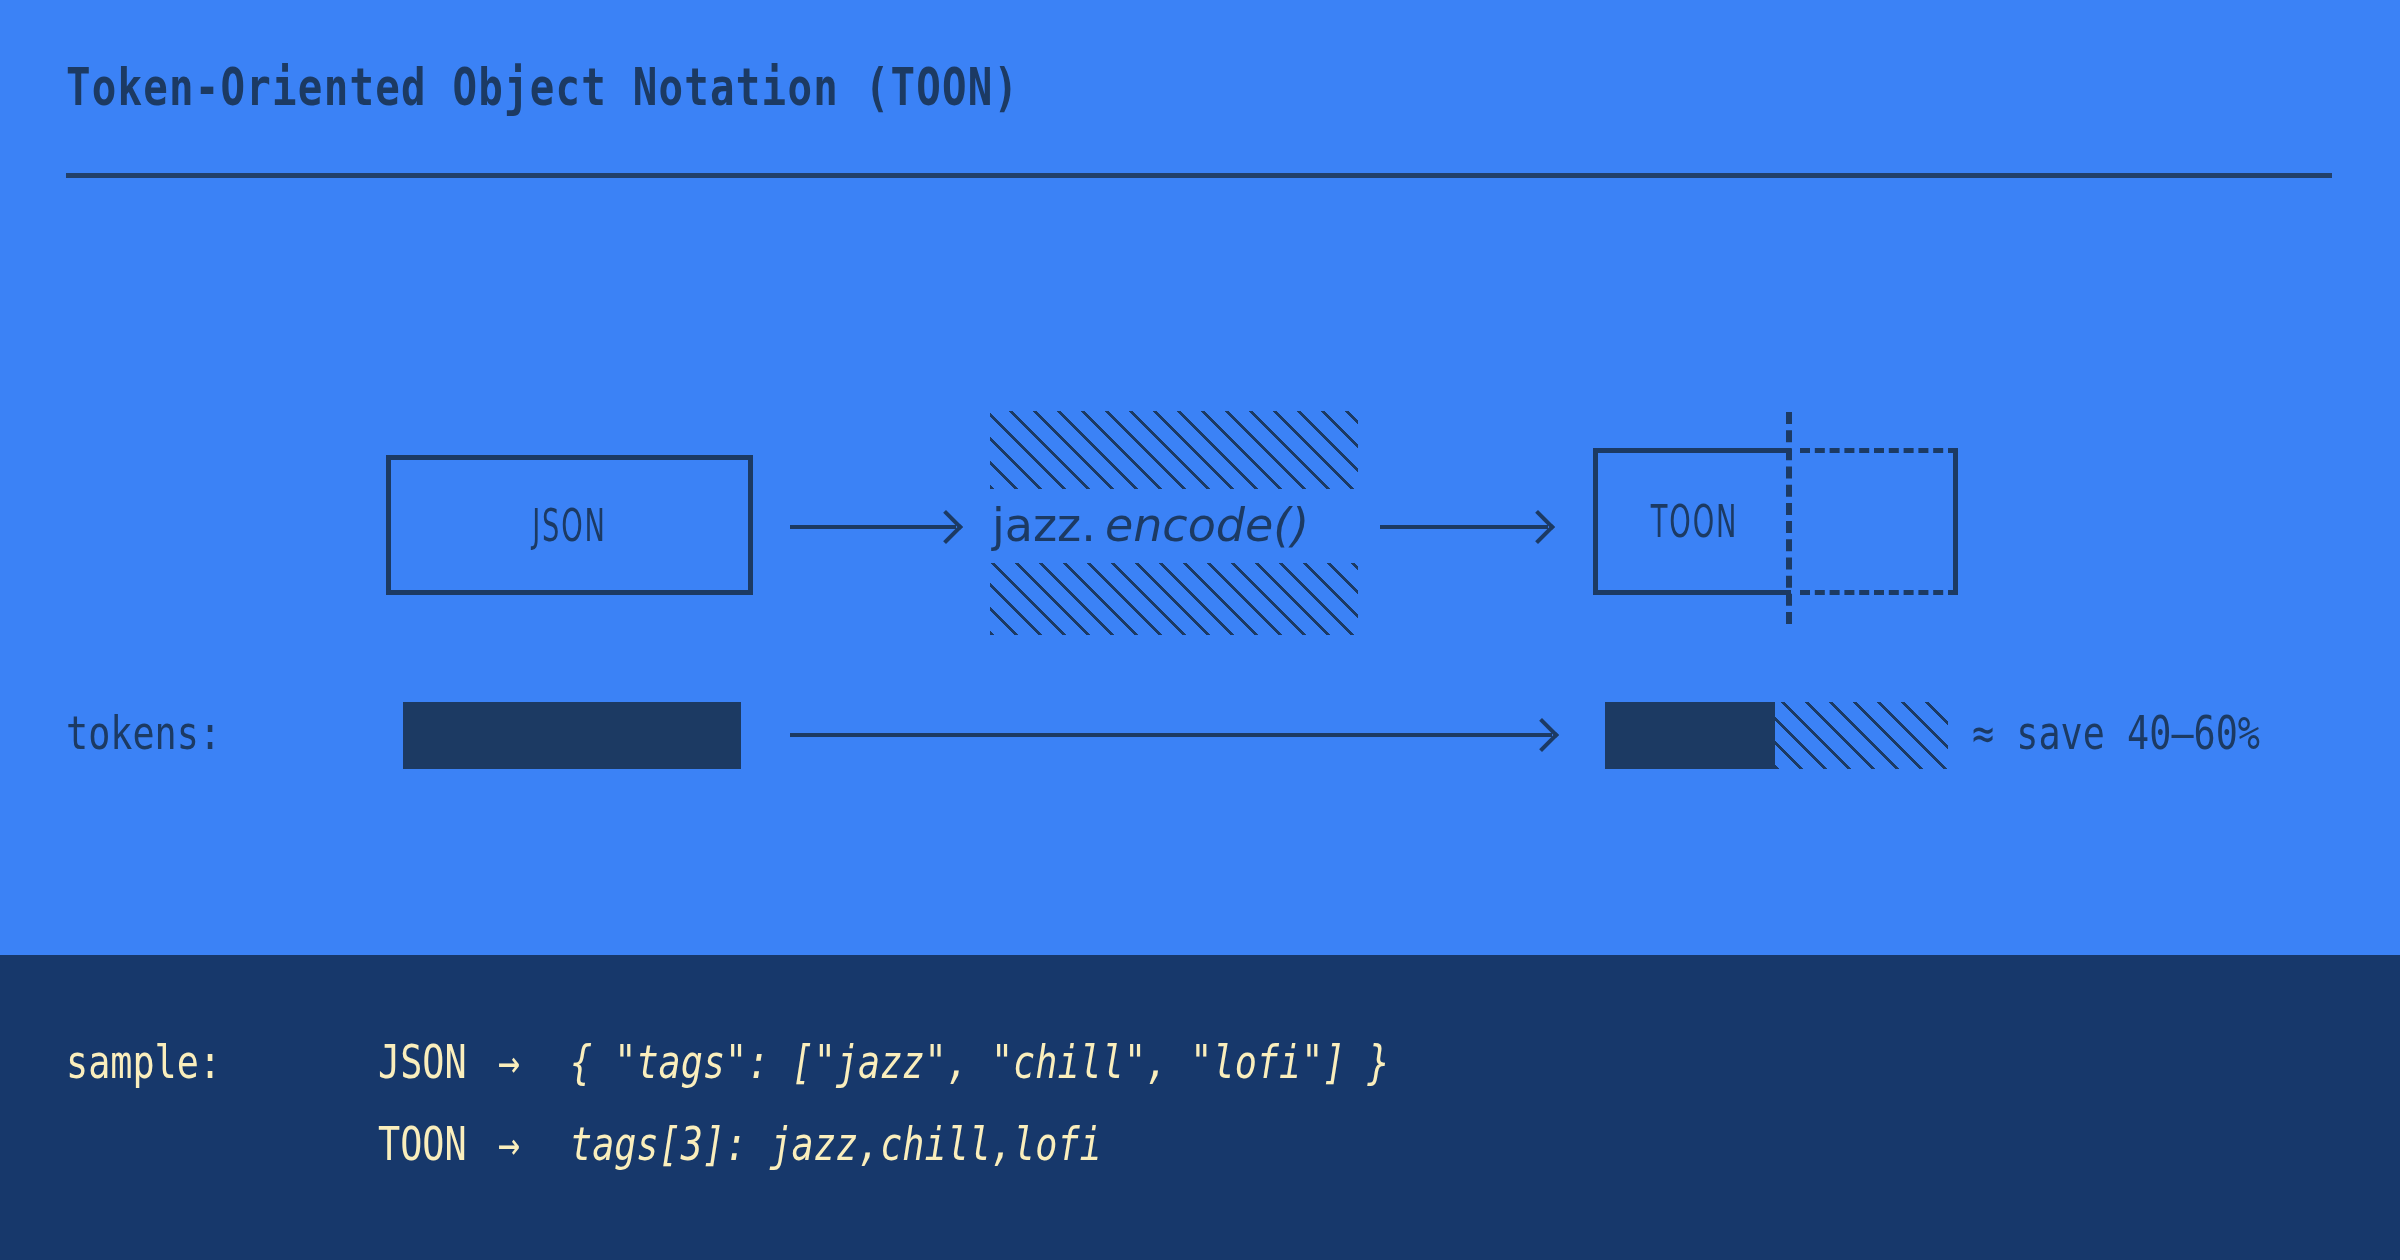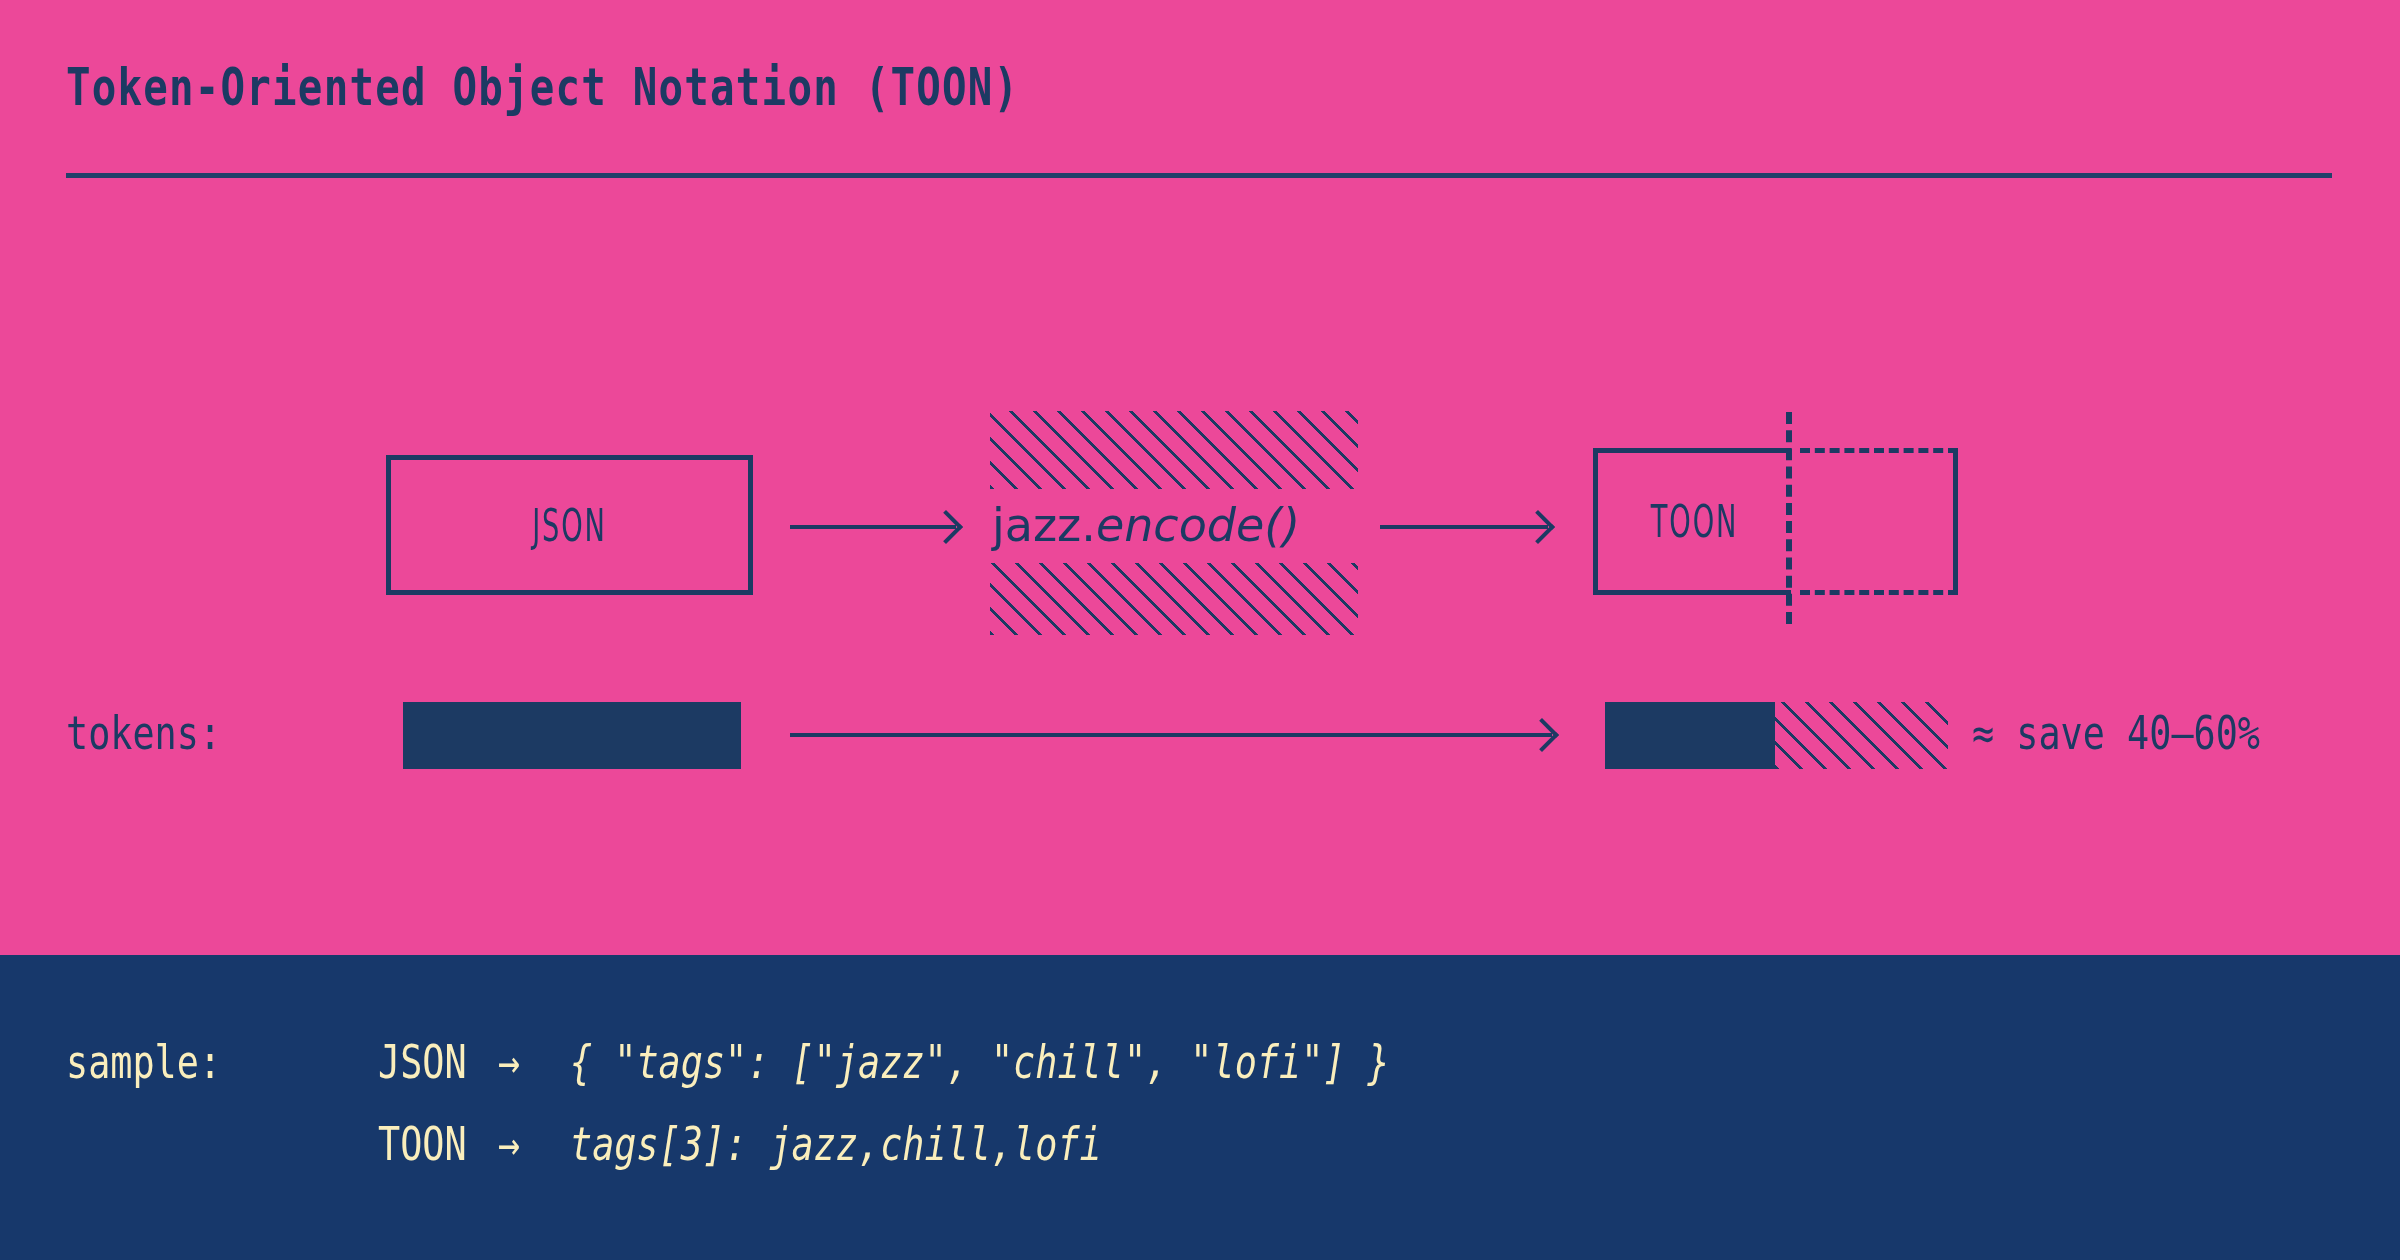--- a/index.html
+++ b/index.html
@@ -4,21 +4,21 @@
 <style>
   html, body {
     margin: 0;
     padding: 0;
     background: #faeebc;
   }
   #page {
     position: relative;
     width: 2400px;
     height: 1260px;
-    background: #ec4899;
+    background: #3b82f6;
     overflow: hidden;
     font-family: "DejaVu Sans Mono", monospace;
   }
 
   
   #title {
     position: absolute;
     left: 66px;
     top: 58px;
     font-family: "DejaVu Sans Mono", monospace;
@@ -92,21 +92,21 @@
   #encode-label {
     position: absolute;
     left: 992px;
     top: 498px;
     font-family: "DejaVu Sans", sans-serif;
     font-size: 46px;
     color: #1c3a63;
     white-space: nowrap;
     letter-spacing: 0px;
   }
-  #encode-label .ital { font-style: italic; }
+  #encode-label .ital { font-style: italic; margin-left: 9px; }
 
   
   .box-toon-solid {
     position: absolute;
     left: 1593px;
     top: 448px;
     width: 198px;
     height: 147px;
     border: 5px solid #1c3a63;
     border-right: none;

